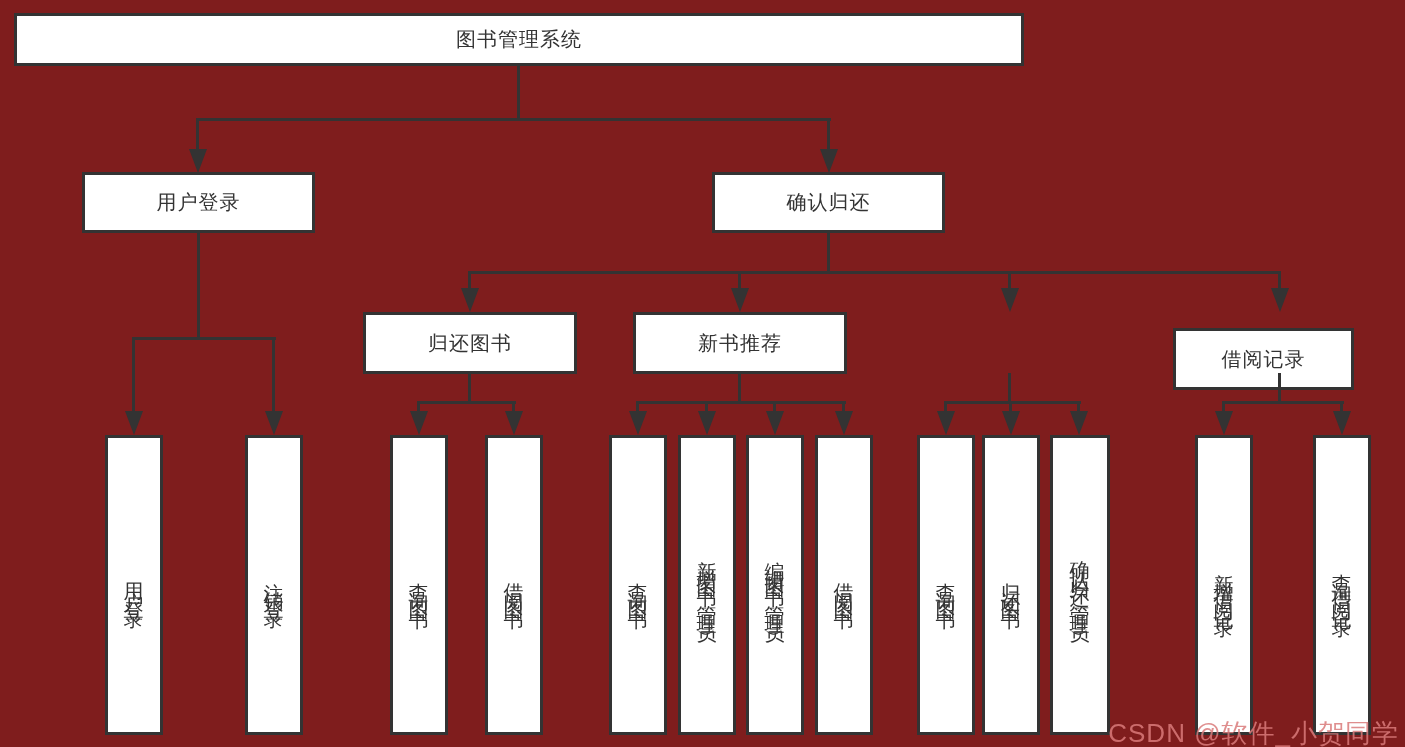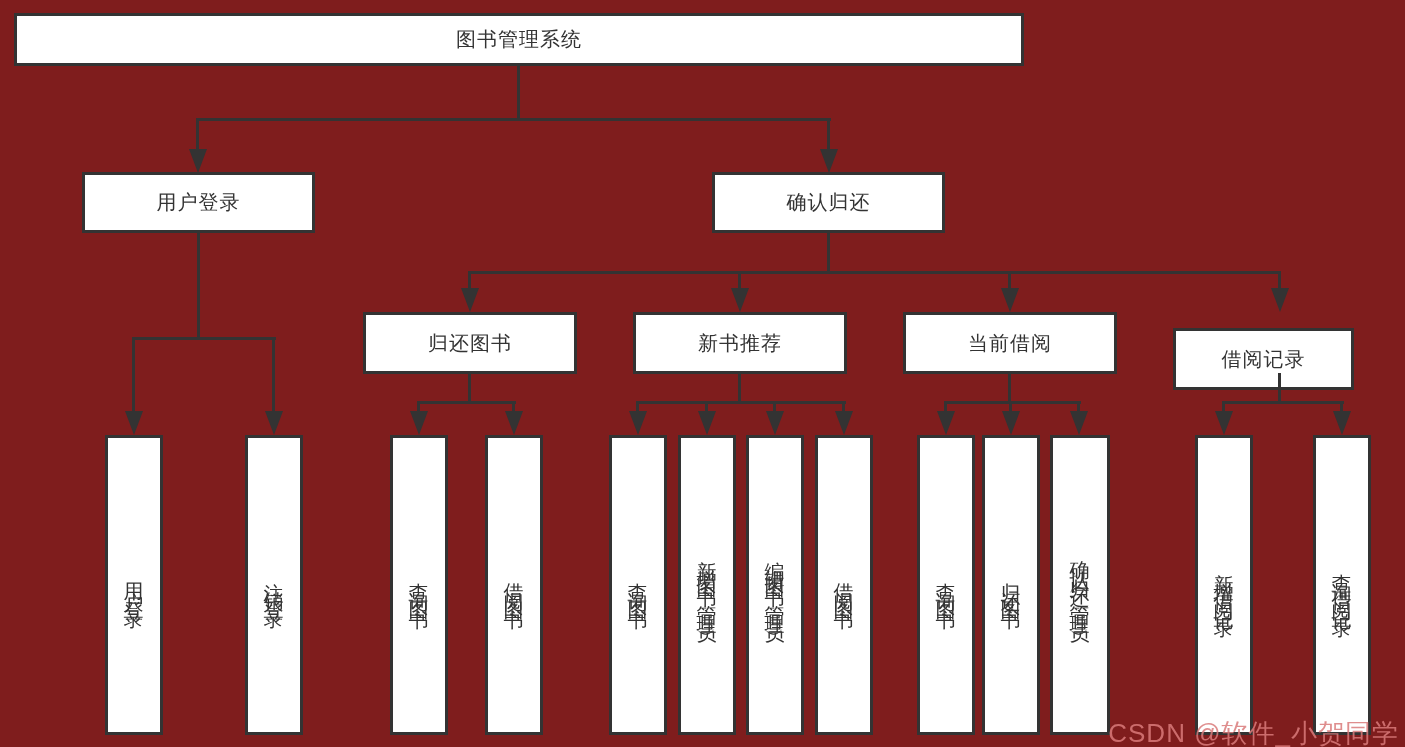--- a/index.html
+++ b/index.html
@@ -89,23 +89,20 @@
   <div class="arrow" style="left:1001px;top:288px;"></div>
   <div class="vl" style="left:1278px;top:271px;height:19px;"></div>
   <div class="arrow" style="left:1271px;top:288px;"></div>
 
   <div class="node" style="left:363px;top:312px;width:214px;height:62px;">
     <span class="label">归还图书</span>
   </div>
   <div class="node" style="left:633px;top:312px;width:214px;height:62px;">
     <span class="label">新书推荐</span>
   </div>
-  <div class="node" style="left:903px;top:312px;width:214px;height:62px;">
-    <span class="label">当前借阅</span>
-  </div>
   <div class="node" style="left:1173px;top:312px;width:181px;height:62px;margin-top:16px;">
     <span class="label">借阅记录</span>
   </div>
 
   <div class="vl" style="left:468px;top:373px;height:30px;"></div>
   <div class="hl" style="left:417px;top:401px;width:99px;"></div>
   <div class="vl" style="left:417px;top:401px;height:12px;"></div>
   <div class="arrow" style="left:410px;top:411px;"></div>
   <div class="vl" style="left:512px;top:401px;height:12px;"></div>
   <div class="arrow" style="left:505px;top:411px;"></div>

